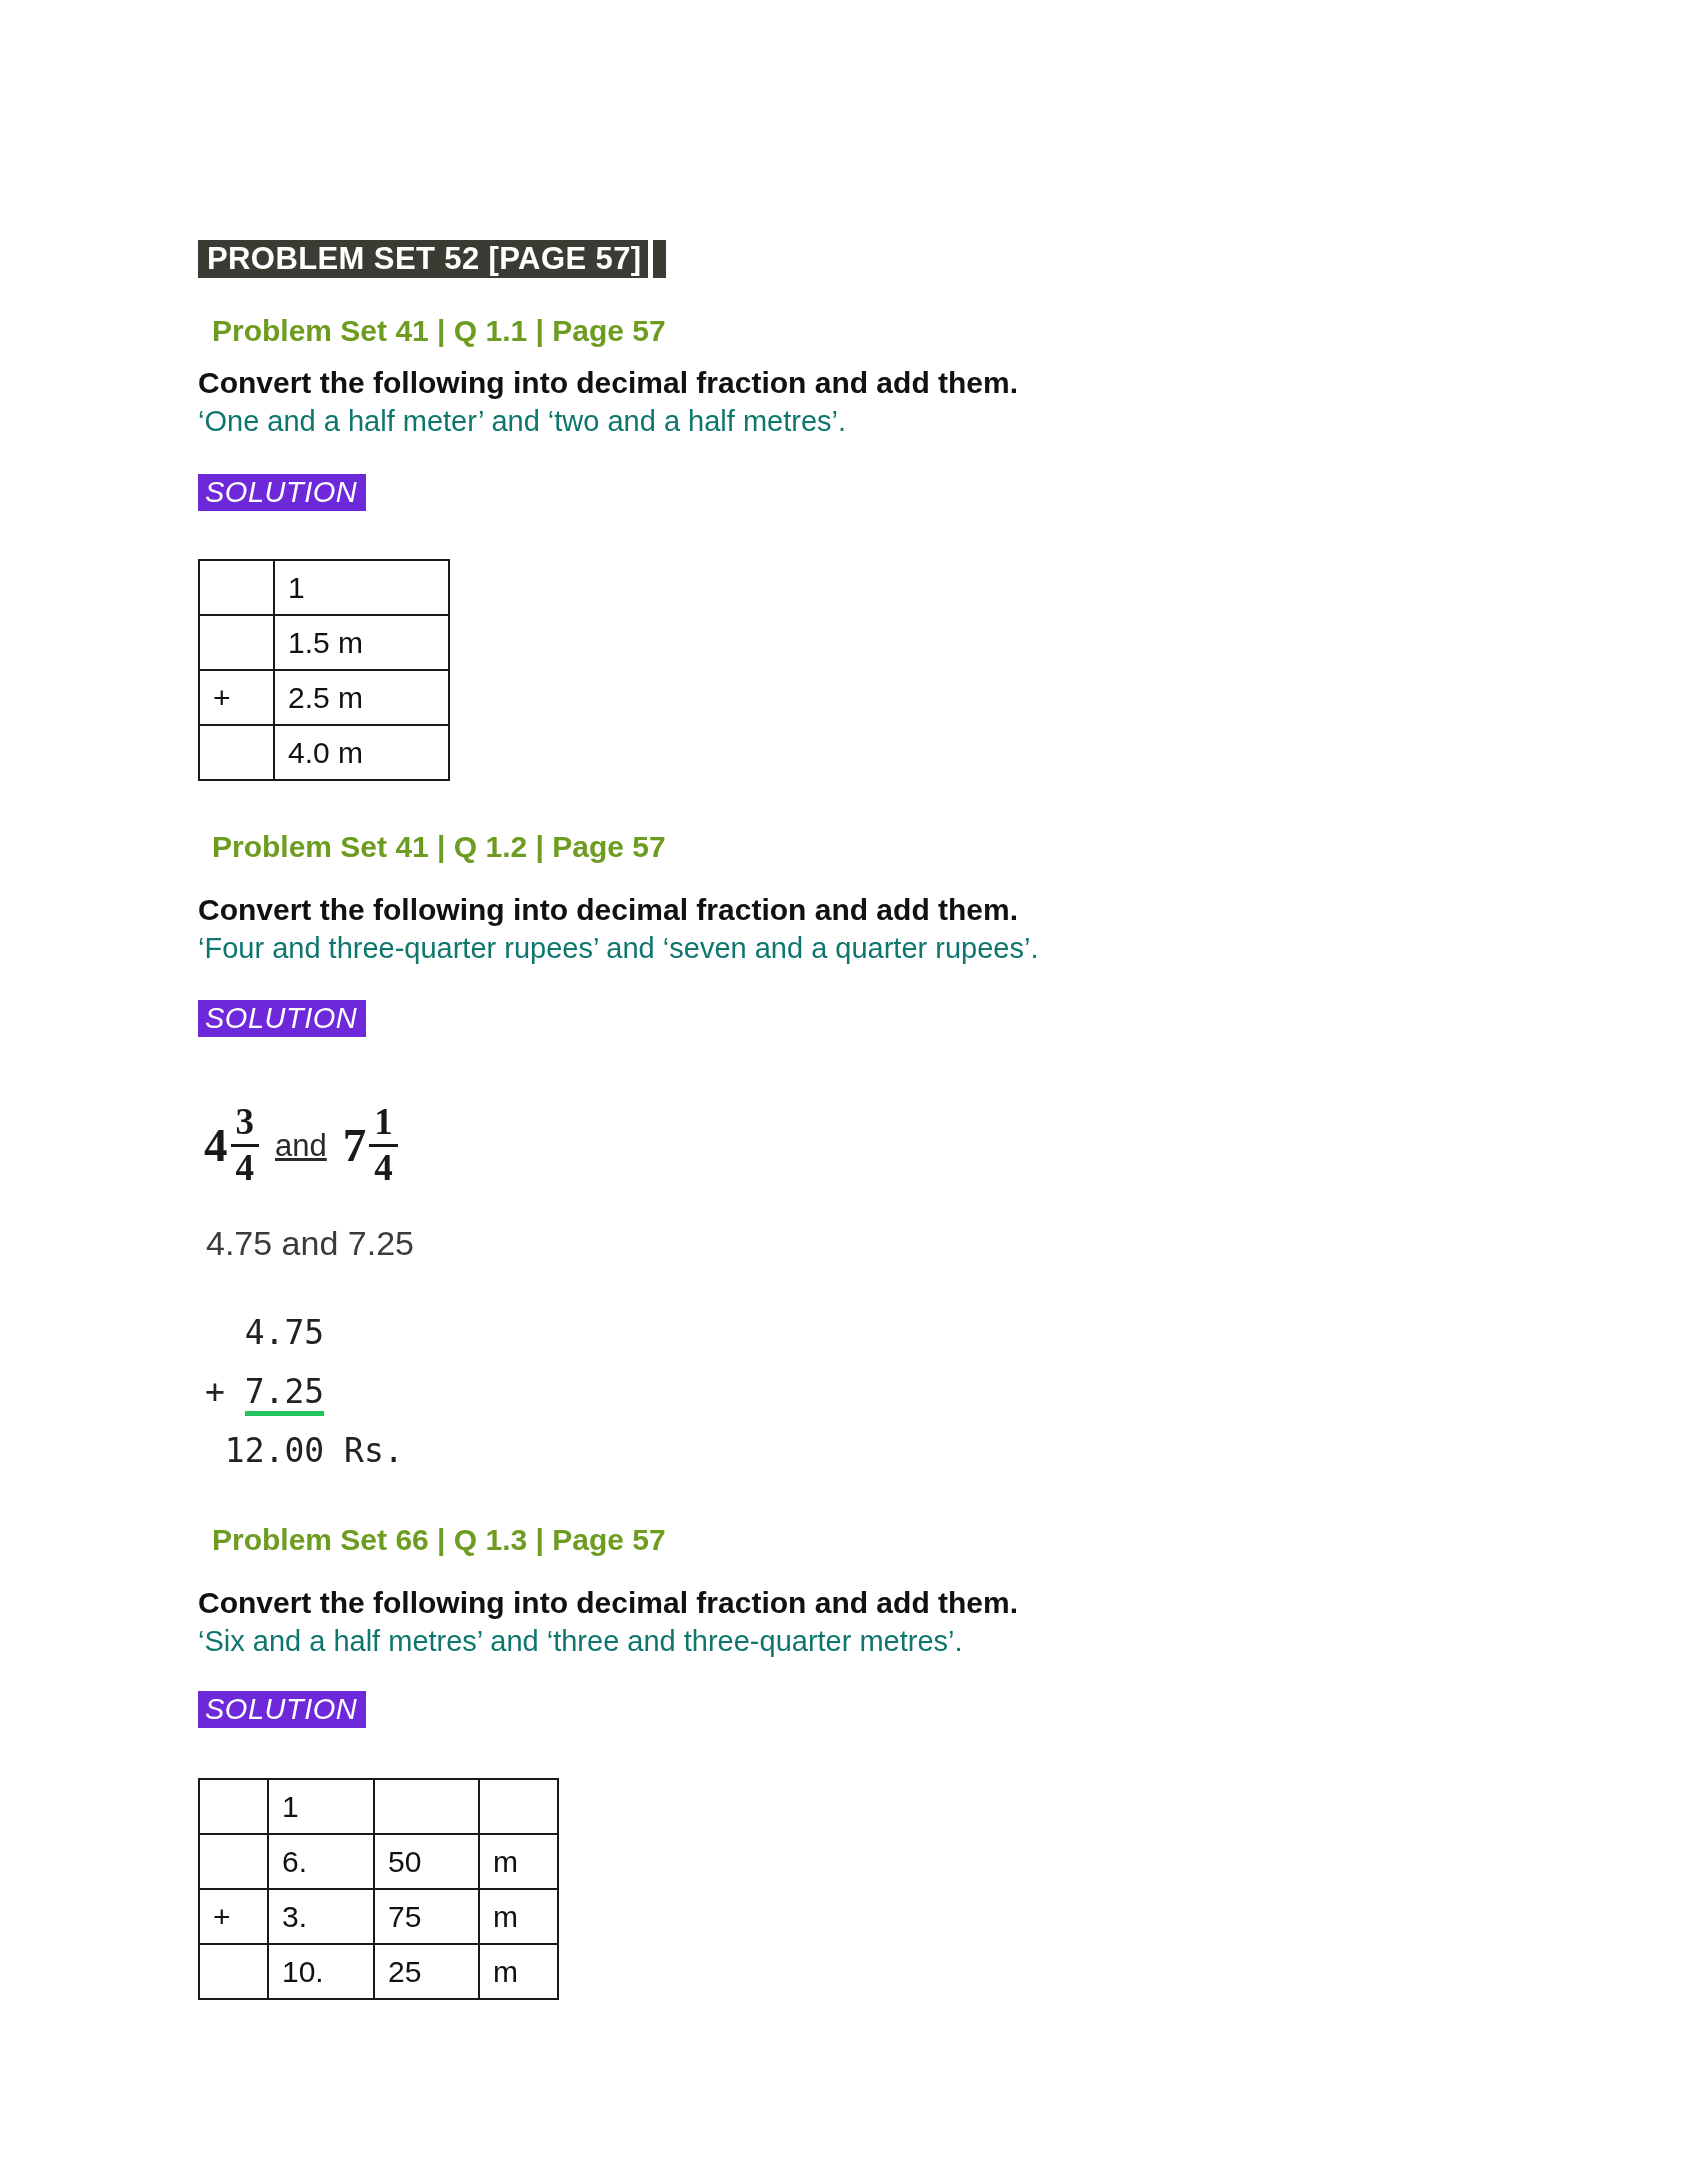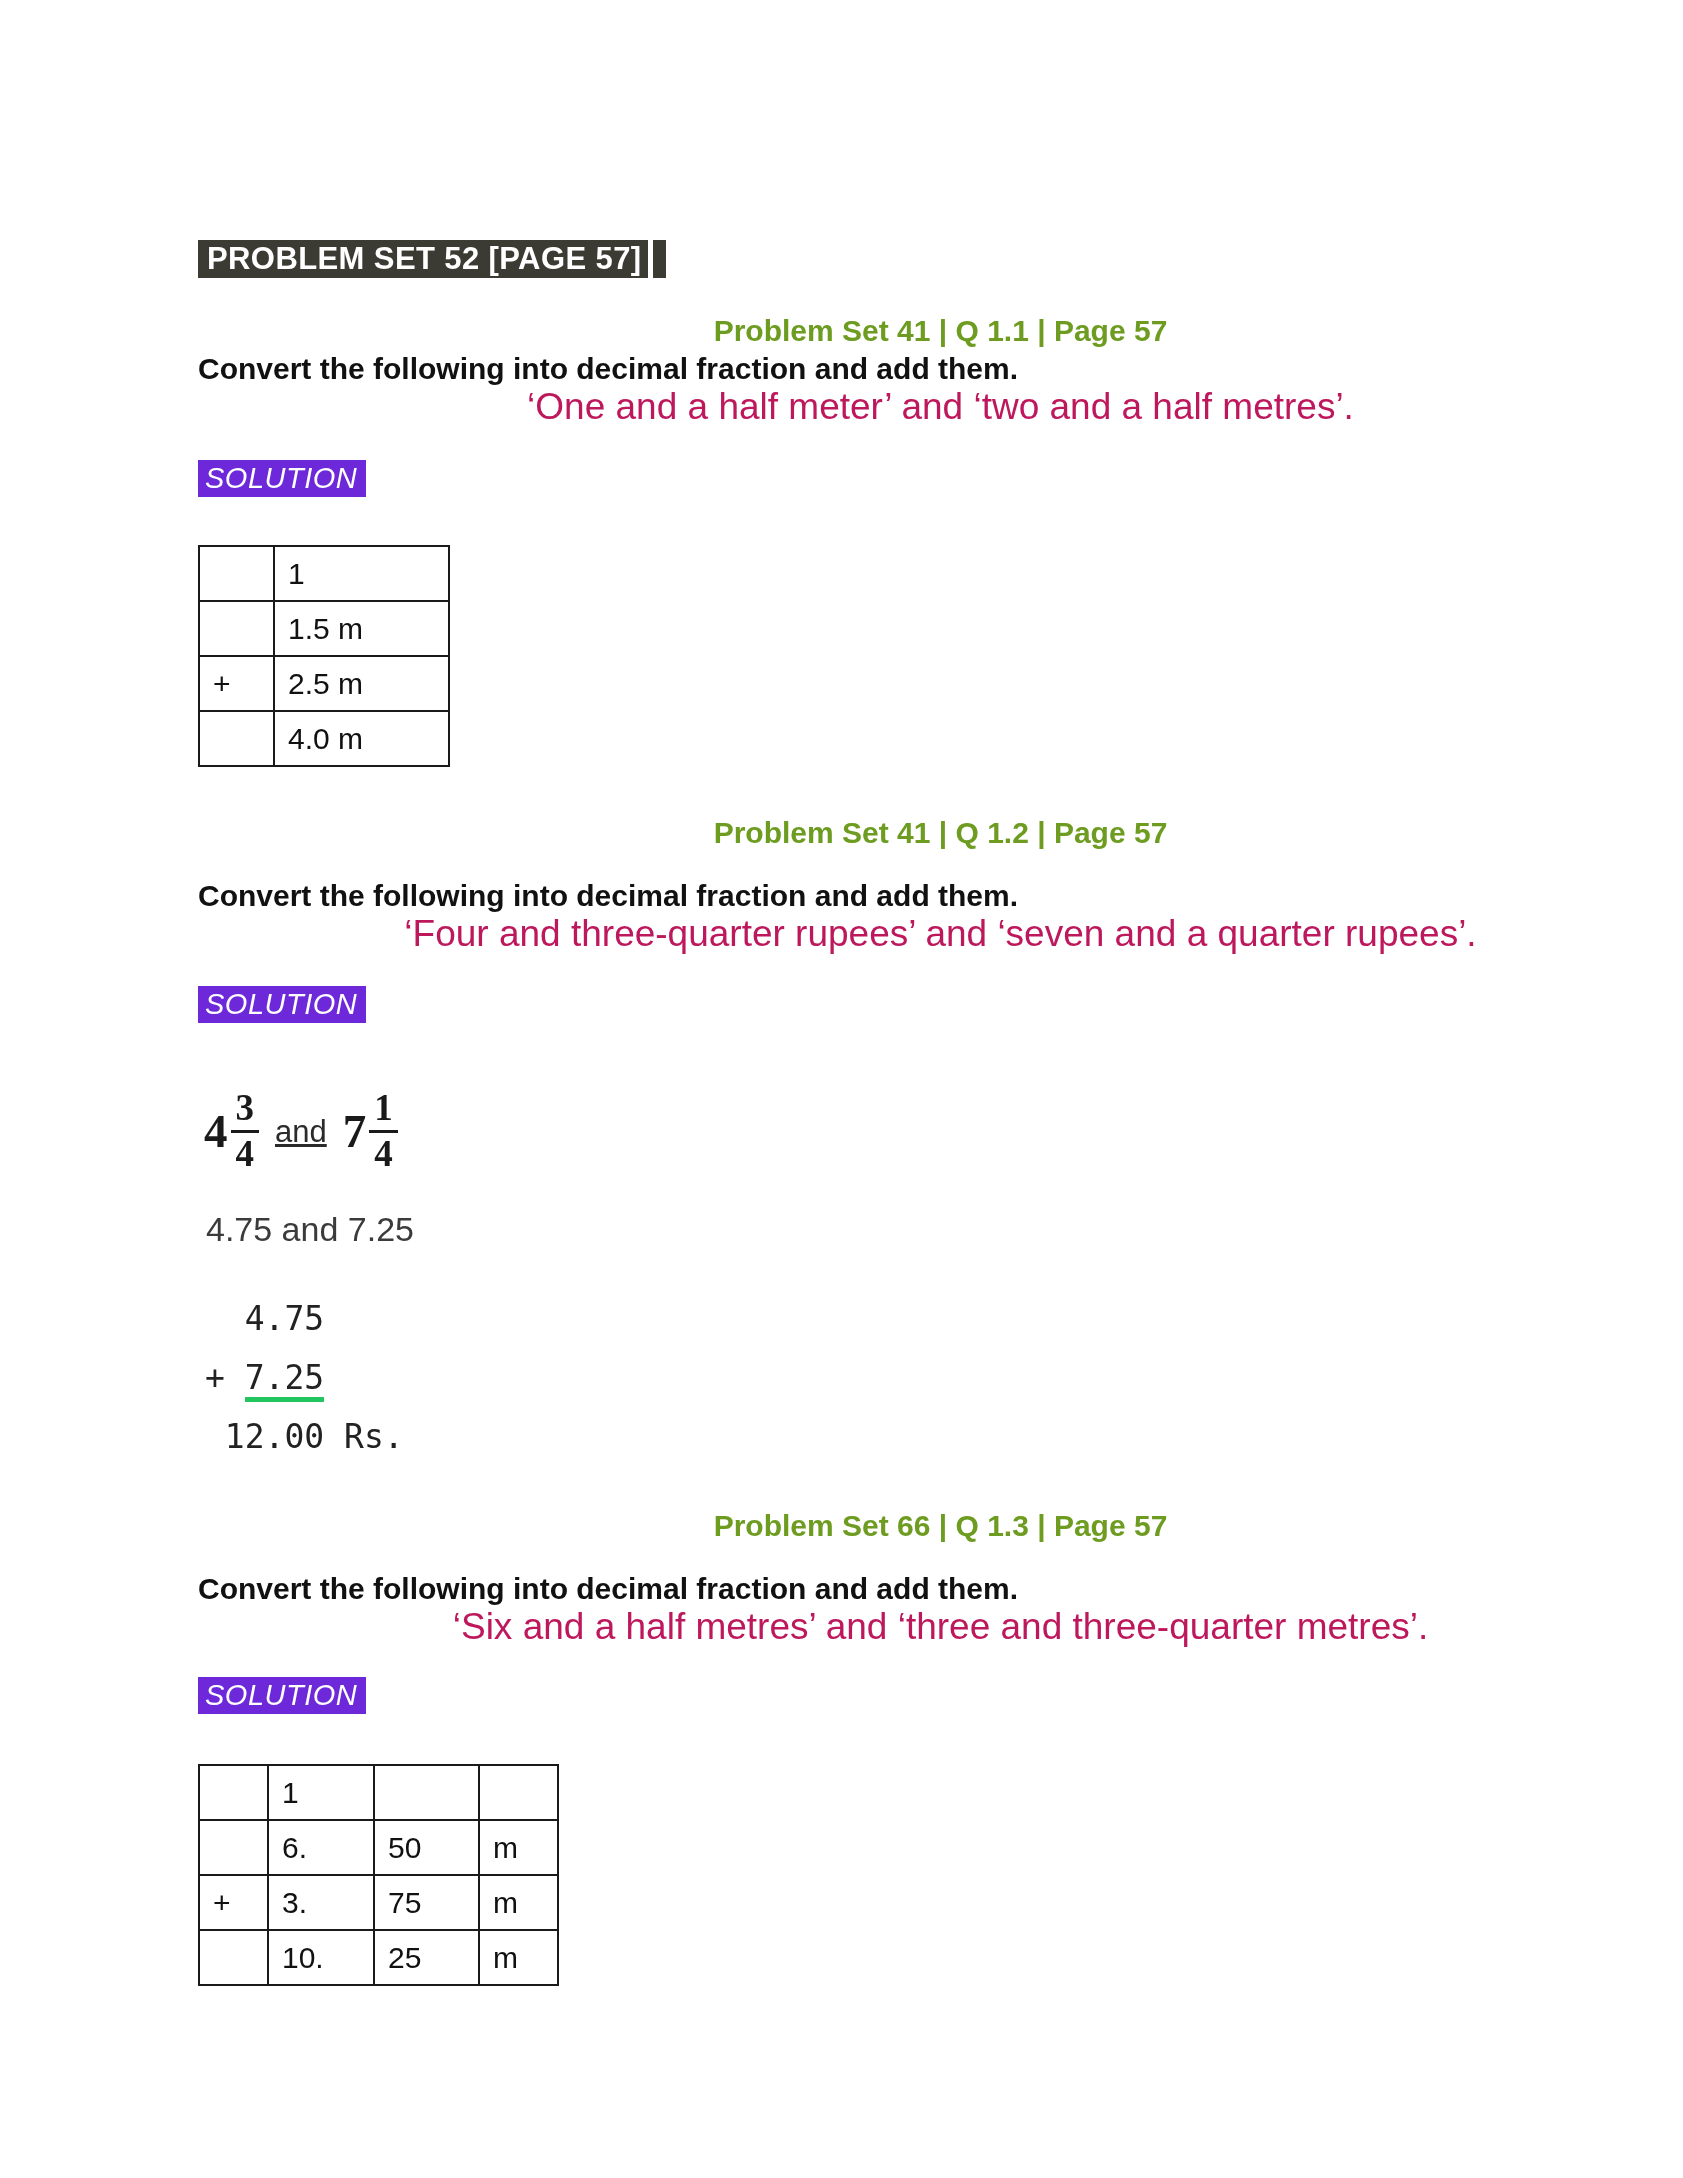--- a/index.html
+++ b/index.html
@@ -20,26 +20,26 @@
     padding:0 4px 0 9px;letter-spacing:0.4px;
     white-space:nowrap;
   }
   .title-box::after{
     content:"";display:inline-block;width:9px;height:38px;
     background:#3b3b34;margin-left:6px;border-left:5px solid #fff;
   }
 
   
   .qhead{
-    color:#6d9c21;font-weight:bold;font-size:30px;line-height:38px;margin:0;
-    text-decoration:none;display:block;text-align:center;
+    color:#6d9c21;font-weight:bold;font-size:30px;line-height:38px;margin:14px;
+    text-decoration:none;display:block;
   }
   .q1-group{margin-top:34px;}
   .prompt{font-weight:bold;font-size:30px;line-height:38px;color:#111;margin:0;}
-  .detail{font-weight:normal;font-size:37px;line-height:38px;color:#be185d;margin:0;text-align:center;}
+  .detail{font-weight:normal;font-size:29px;line-height:38px;color:#0f766e;margin:0;}
 
   .qhead-block{margin-top:47px;}
   .body-block{margin-top:25px;}
 
   
   .sol-wrap{margin-top:34px;}
   .sol-wrap.s2{margin-top:33px;}
   .sol-wrap.s3{margin-top:31px;}
   .solution-box{
     display:inline-block;background:#6d28d9;color:#fff;

